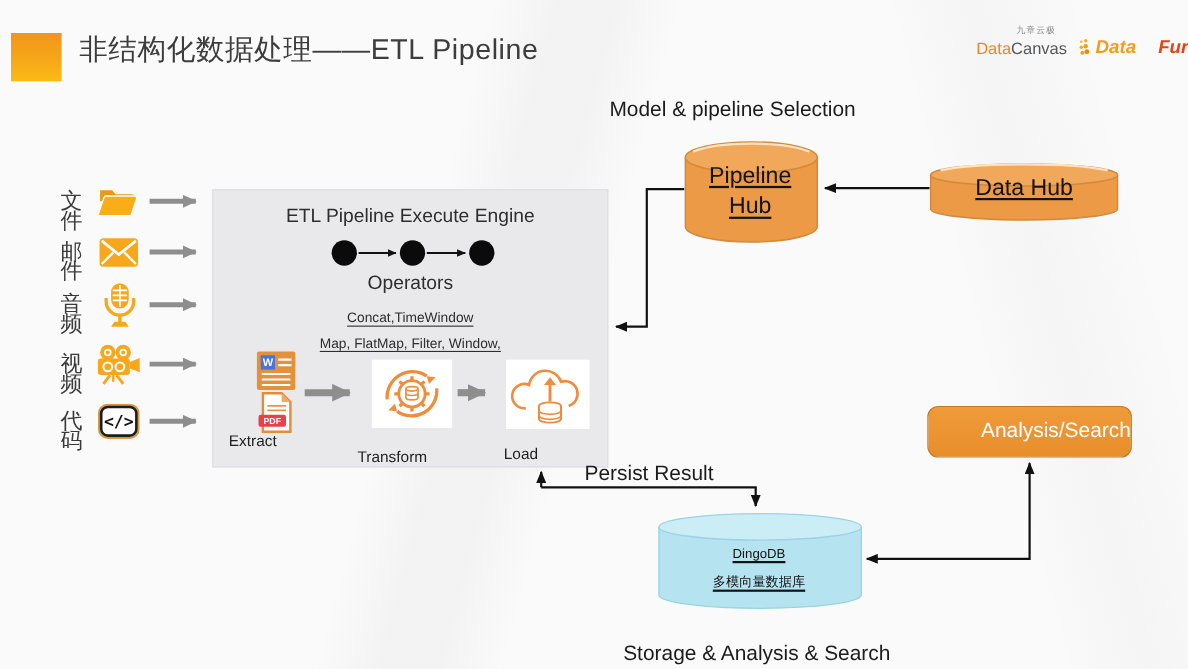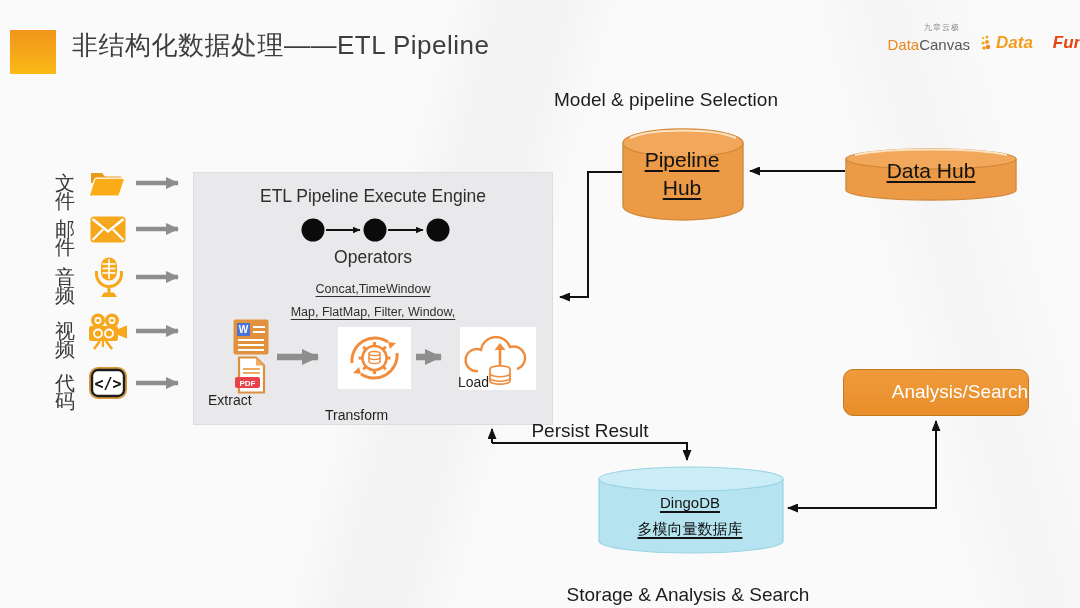--- a/index.html
+++ b/index.html
@@ -35,36 +35,36 @@
   
   #engine-box { left:193px; top:172px; width:360px; height:253px; background:#E9E9EB; border:1px solid #DDDDE1; }
   #engine-title { left:193px; top:186px; width:360px; text-align:center; font-size:17.5px; color:#2e2e2e; }
   #operators-title { left:193px; top:247px; width:360px; text-align:center; font-size:17.5px; color:#2e2e2e; }
   .op-line { left:193px; width:360px; text-align:center; font-size:12.5px; color:#2e2e2e;
     text-decoration:underline; text-underline-offset:3px; }
   #op-line1 { top:267px;margin-top:38px; } #op-line2 { top:282px; }
   .stage-label { font-size:14px; color:#1f1f1f; text-align:left; }
   #lbl-extract { left:208px; top:392px; width:86px; }
   #lbl-transform { left:325px; top:392px; width:96px;margin-top:15px; }
-  #lbl-load { left:458px; top:374px; width:80px; }
+  #lbl-load { left:458px; top:404px; width:80px; }
   .stage-white { background:#ffffff; }
   #transform-box { left:338px; top:327px; width:73px; height:62px; }
   #load-box { left:460px; top:327px; width:76px; height:63px; }
 
   
   #selection-label { left:516px; top:89px; width:300px; text-align:center; font-size:19px; color:#1c1c1c; }
   #persist-label { left:492px; top:420px; width:196px; text-align:center; font-size:19px; color:#1c1c1c; }
   #storage-label { left:535px; top:584px; width:306px; text-align:center; font-size:19px; color:#1c1c1c; }
 
   
   .cyl-text { text-align:center; color:#121212; }
   .u { text-decoration:underline; text-underline-offset:3px; text-decoration-thickness:1.5px; }
   #pipeline-hub-text { left:622px; top:146px; width:120px; font-size:21px; line-height:28px; }
   #model-hub-text { left:845px; top:159px; width:172px; font-size:21px; }
-  #dingodb-text { left:598px; top:490px; width:184px; font-size:15px; line-height:26px; }
+  #dingodb-text { left:598px; top:490px; width:184px; font-size:12px; line-height:26px; }
 
   #analysis-button { left:843px; top:369px; width:186px; height:47px;
     background:linear-gradient(180deg,#EF9B3B,#E88E2B); border:1.5px solid #C47A1E; border-radius:10px;
     color:#ffffff; font-size:19px; text-align:right; line-height:44px; }
 
   svg { display:block; }
   #overlay { left:0; top:0; pointer-events:none; }
 </style>
 </head>
 <body>

